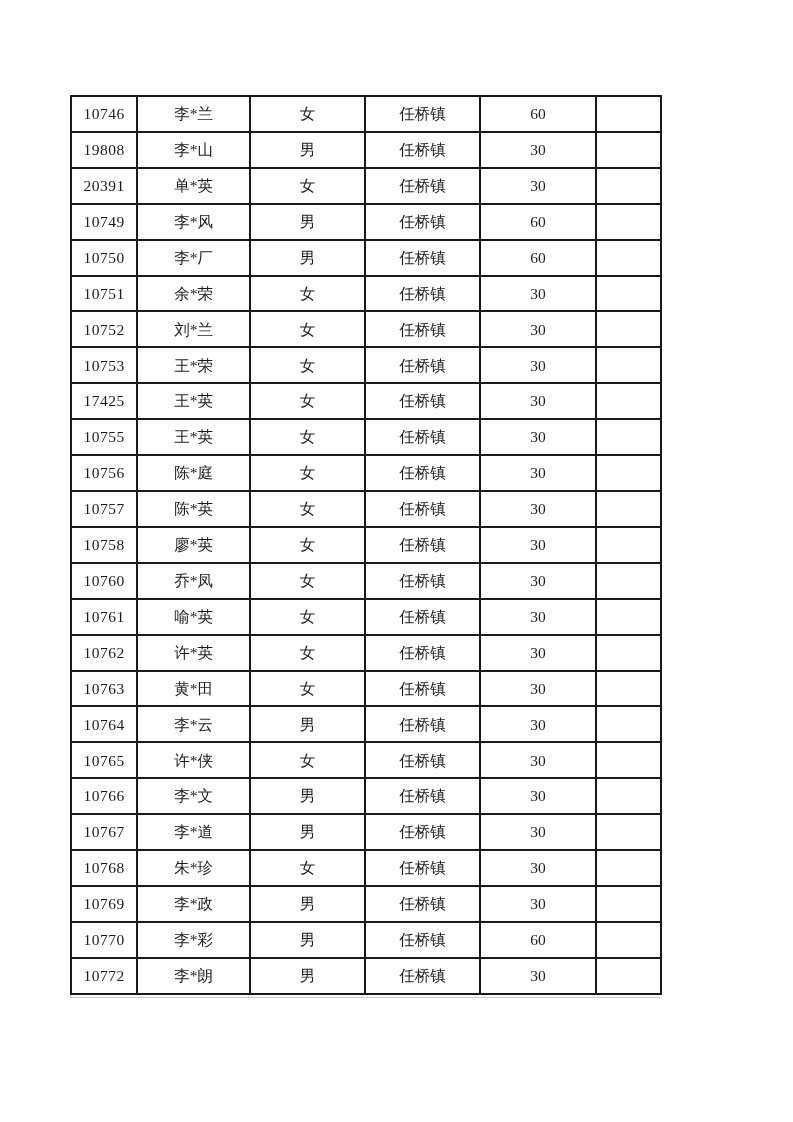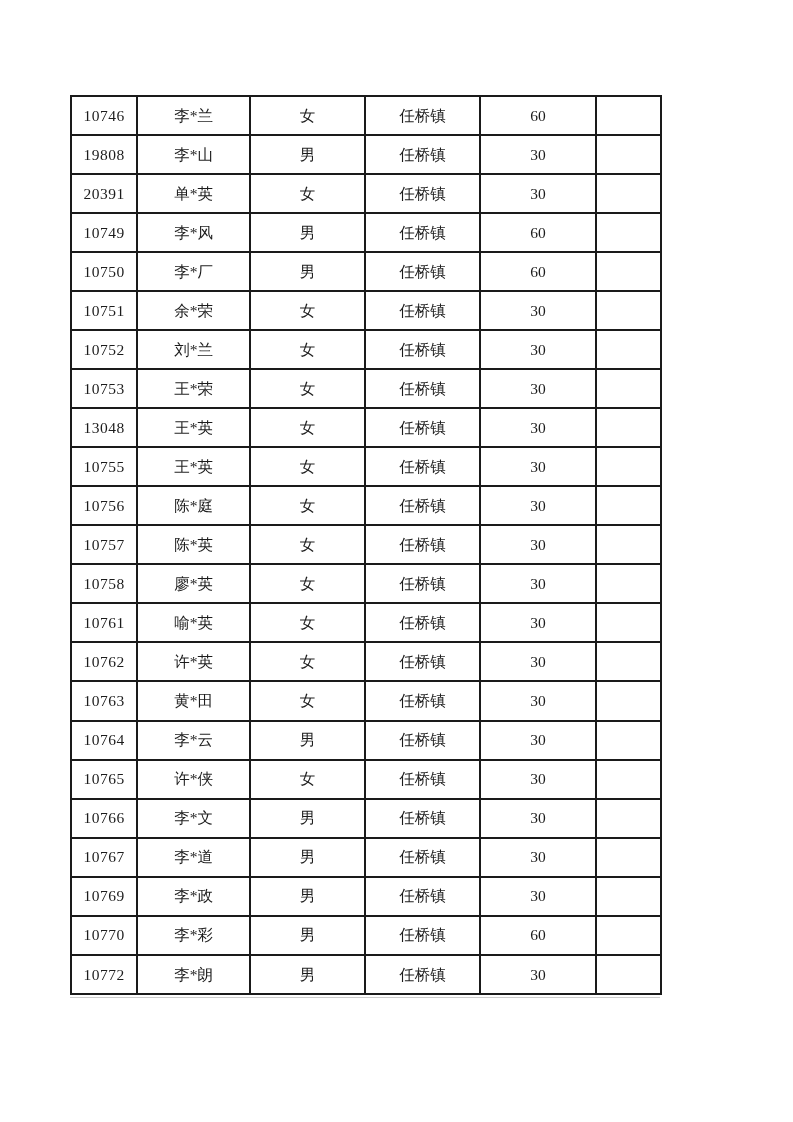--- a/index.html
+++ b/index.html
@@ -110,21 +110,21 @@
   </tr>
         <tr>
     <td class="col-id">10753</td>
     <td class="col-name">王*荣</td>
     <td class="col-gender">女</td>
     <td class="col-town">任桥镇</td>
     <td class="col-amount">30</td>
     <td class="col-remark"></td>
   </tr>
         <tr>
-    <td class="col-id">13048</td>
+    <td class="col-id">17425</td>
     <td class="col-name">王*英</td>
     <td class="col-gender">女</td>
     <td class="col-town">任桥镇</td>
     <td class="col-amount">30</td>
     <td class="col-remark"></td>
   </tr>
         <tr>
     <td class="col-id">10755</td>
     <td class="col-name">王*英</td>
     <td class="col-gender">女</td>
@@ -150,20 +150,28 @@
   </tr>
         <tr>
     <td class="col-id">10758</td>
     <td class="col-name">廖*英</td>
     <td class="col-gender">女</td>
     <td class="col-town">任桥镇</td>
     <td class="col-amount">30</td>
     <td class="col-remark"></td>
   </tr>
         <tr>
+    <td class="col-id">10760</td>
+    <td class="col-name">乔*凤</td>
+    <td class="col-gender">女</td>
+    <td class="col-town">任桥镇</td>
+    <td class="col-amount">30</td>
+    <td class="col-remark"></td>
+  </tr>
+        <tr>
     <td class="col-id">10761</td>
     <td class="col-name">喻*英</td>
     <td class="col-gender">女</td>
     <td class="col-town">任桥镇</td>
     <td class="col-amount">30</td>
     <td class="col-remark"></td>
   </tr>
         <tr>
     <td class="col-id">10762</td>
     <td class="col-name">许*英</td>
@@ -201,20 +209,28 @@
     <td class="col-name">李*文</td>
     <td class="col-gender">男</td>
     <td class="col-town">任桥镇</td>
     <td class="col-amount">30</td>
     <td class="col-remark"></td>
   </tr>
         <tr>
     <td class="col-id">10767</td>
     <td class="col-name">李*道</td>
     <td class="col-gender">男</td>
+    <td class="col-town">任桥镇</td>
+    <td class="col-amount">30</td>
+    <td class="col-remark"></td>
+  </tr>
+        <tr>
+    <td class="col-id">10768</td>
+    <td class="col-name">朱*珍</td>
+    <td class="col-gender">女</td>
     <td class="col-town">任桥镇</td>
     <td class="col-amount">30</td>
     <td class="col-remark"></td>
   </tr>
         <tr>
     <td class="col-id">10769</td>
     <td class="col-name">李*政</td>
     <td class="col-gender">男</td>
     <td class="col-town">任桥镇</td>
     <td class="col-amount">30</td>

